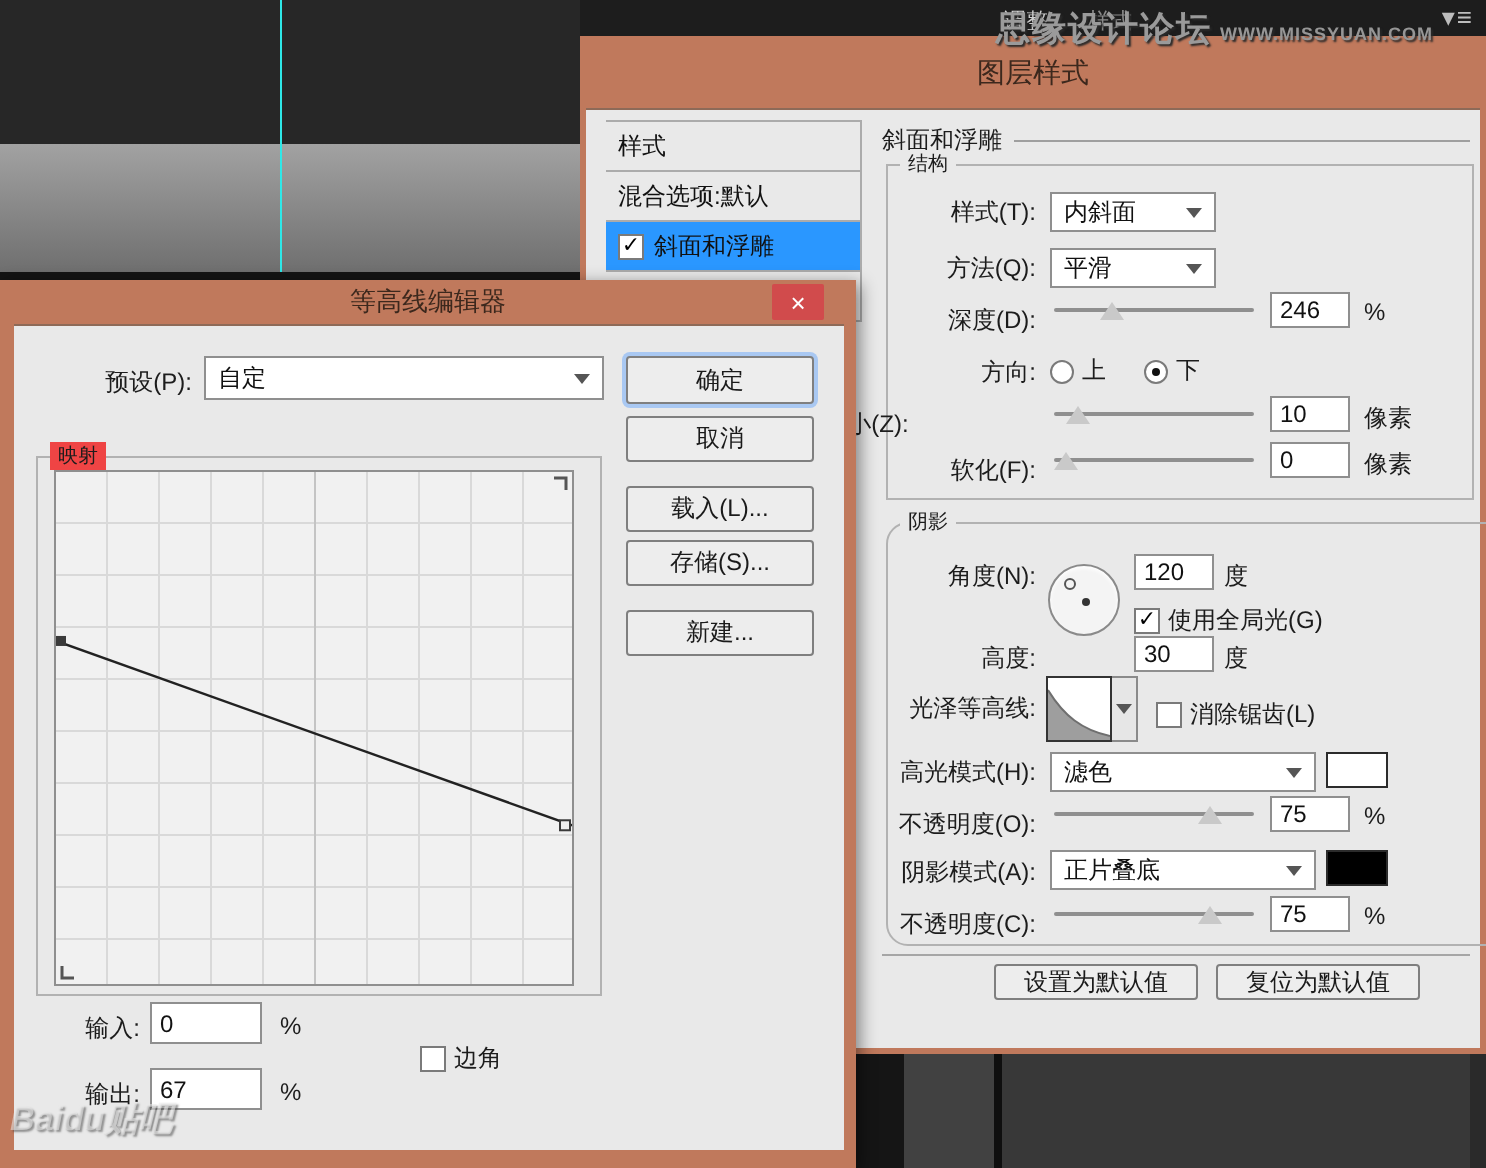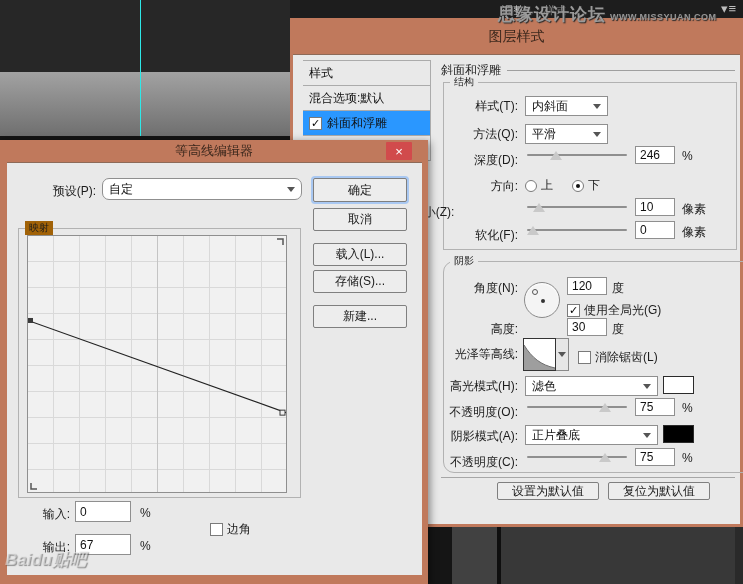--- a/index.html
+++ b/index.html
@@ -257,32 +257,32 @@
 </div>
 
 <div class="dialog ce-dialog">
   <div class="dlg-title ce-title">等高线编辑器</div>
   <div class="close-btn">
       <span>×</span>
     </div>
   <div class="dlg-body ce-body"></div>
 
   <span class="lbl rlbl" style="left:10px;top:43px;width:86px;">预设(P):</span>
-  <div class="dropdown" style="left:102px;top:38px;width:200px;height:22px;border-radius:7px;">
+  <div class="dropdown" style="left:102px;top:38px;width:200px;height:22px;">
     <span class="dd-text">自定</span>
     <span class="chev"></span>
   </div>
   <div class="btn btn-focus" style="left:313px;top:38px;width:94px;height:24px;">确定</div>
   <div class="btn" style="left:313px;top:103px;width:94px;height:23px;">载入(L)...</div>
   <div class="btn" style="left:313px;top:68px;width:94px;height:23px;">取消</div>
   <div class="btn" style="left:313px;top:130px;width:94px;height:23px;">存储(S)...</div>
   <div class="btn" style="left:313px;top:165px;width:94px;height:23px;">新建...</div>
 
   <div class="groupbox" style="left:18px;top:88px;width:283px;height:270px;">
-    <span class="legend" style="background:#a16207;">映射</span>
+    <span class="legend" style="background:#ef4444;">映射</span>
   </div>
   <div class="grid">
     <svg width="258" height="256" viewBox="0 0 258 256">
       <path d="M249 3 L255 3 L255 9" fill="none" stroke="#555" stroke-width="1.5"></path>
       <path d="M3 247 L3 253 L9 253" fill="none" stroke="#555" stroke-width="1.5"></path>
     <polyline points="0,84.48 258,176.64" fill="none" stroke="#222" stroke-width="1.2"></polyline>
         <rect x="0" y="81.98" width="5" height="5" fill="#3a3a3a"></rect>
         <rect x="252" y="174.14" width="5" height="5" fill="#f0f0f0" stroke="#3a3a3a"></rect>
       </svg>
   </div>

